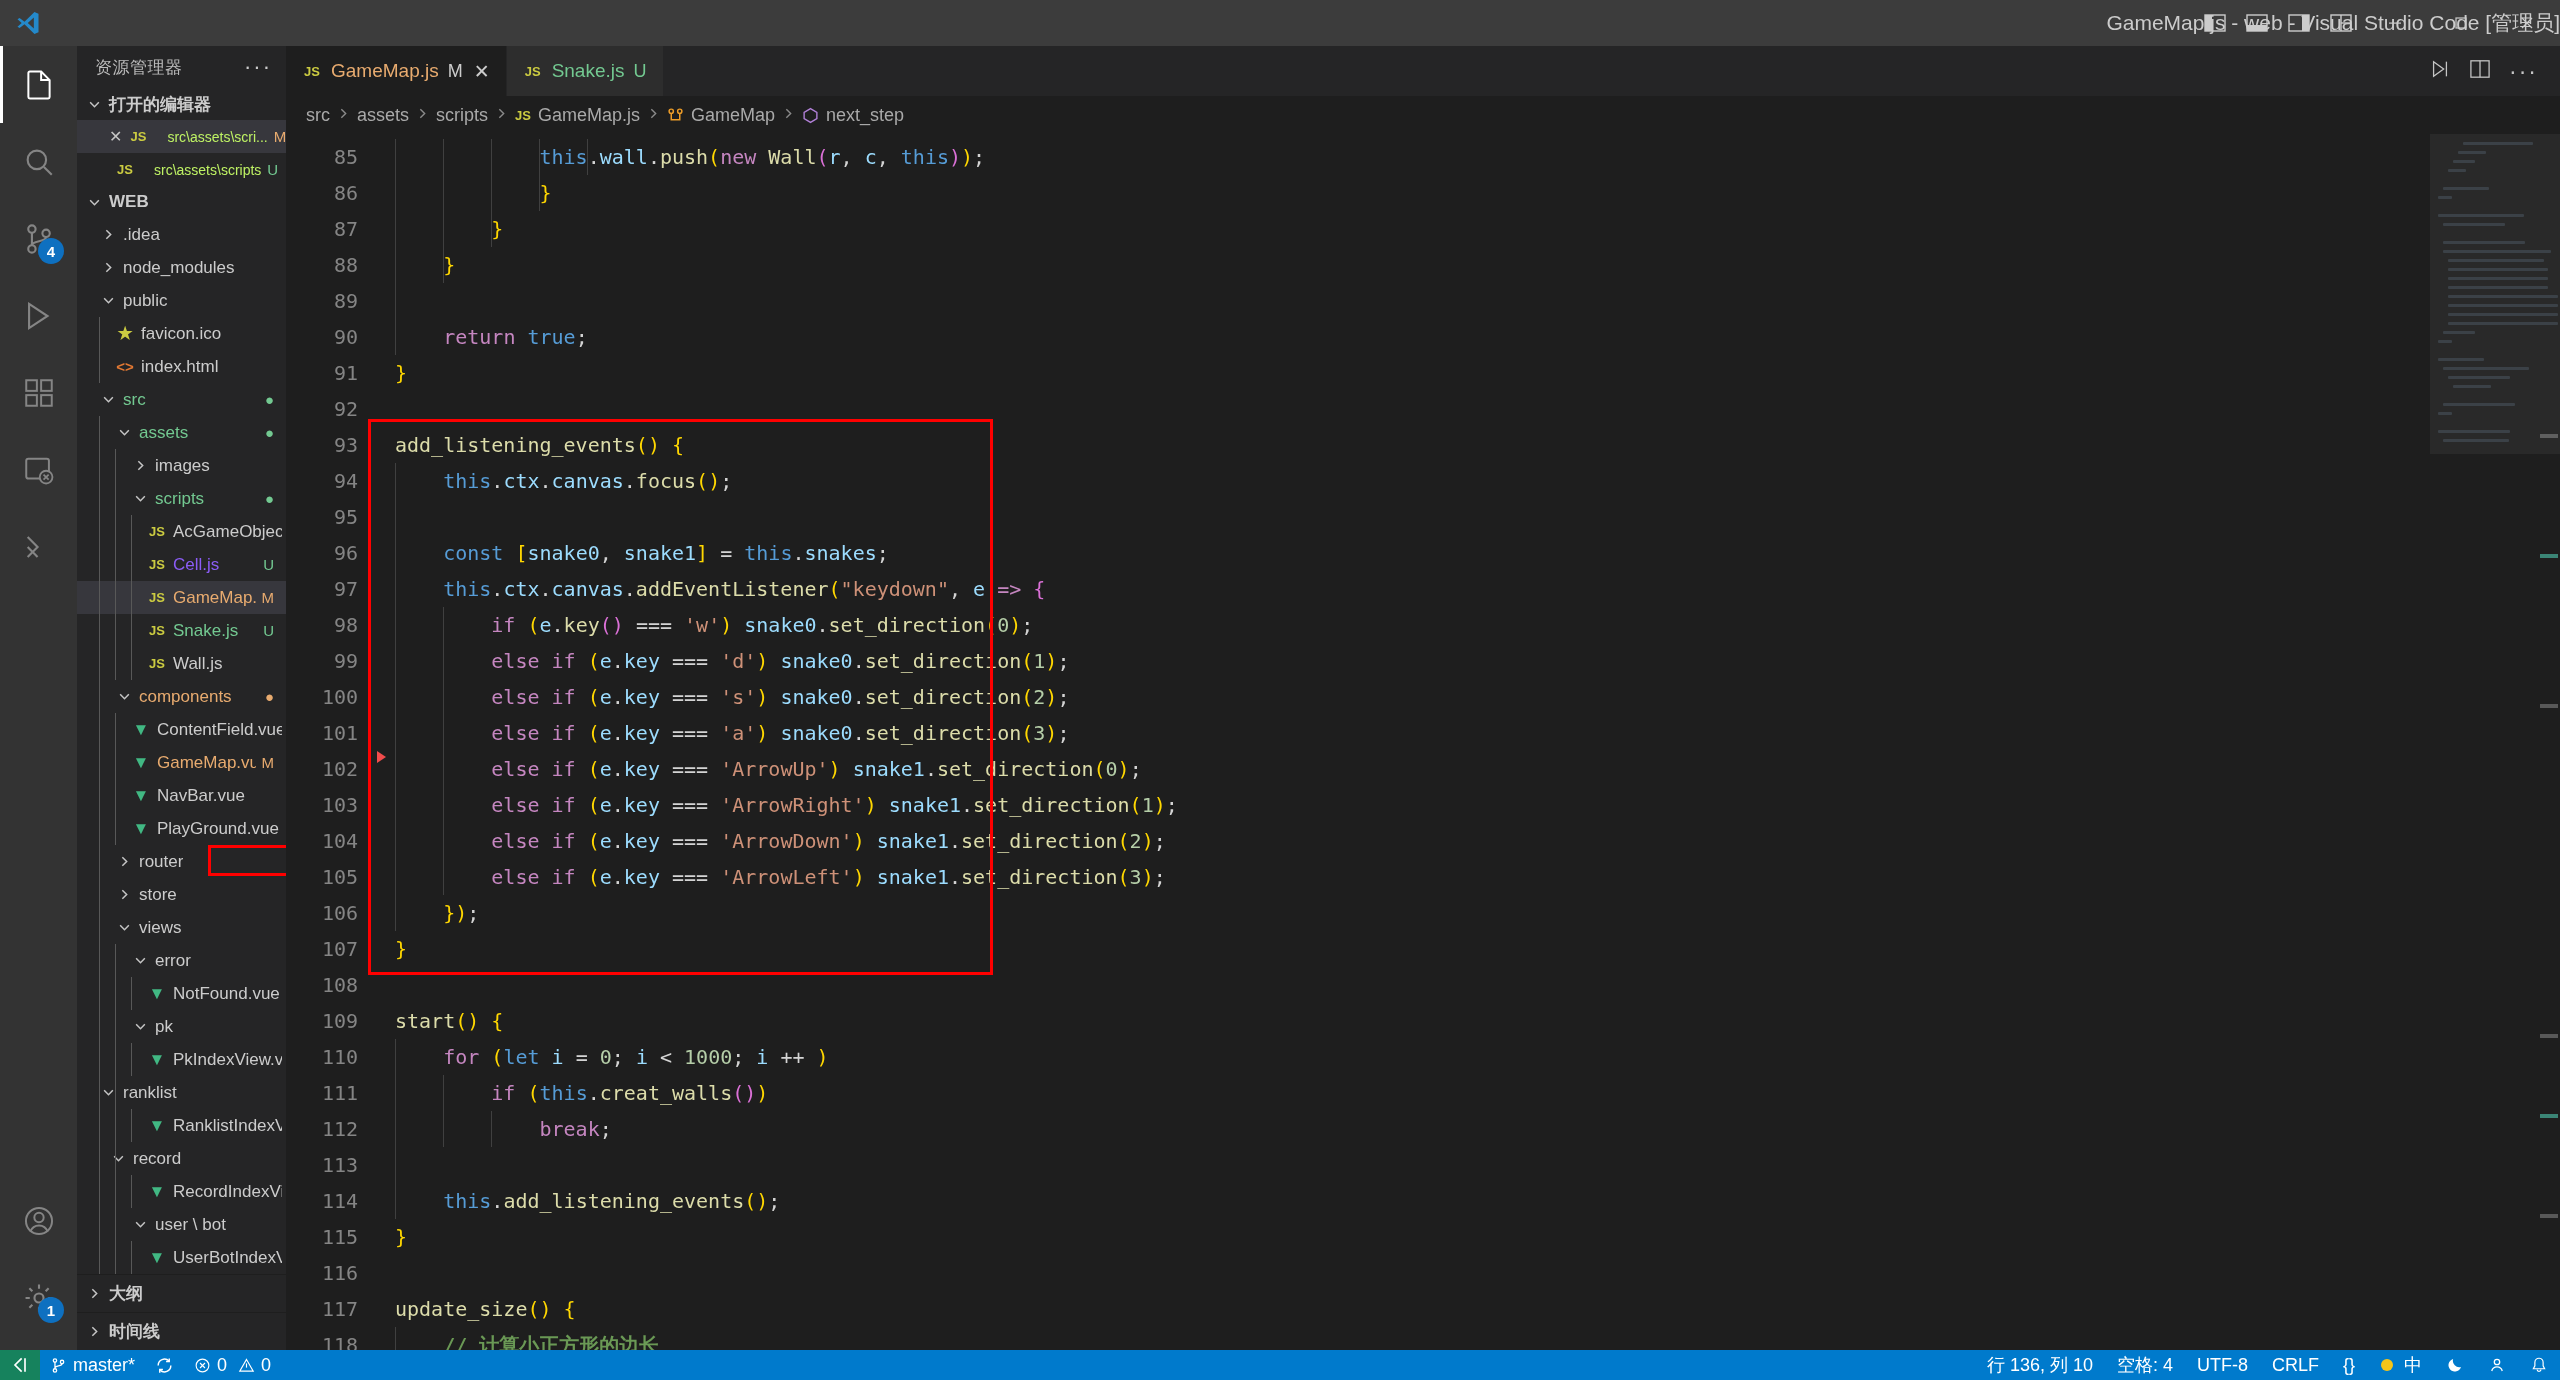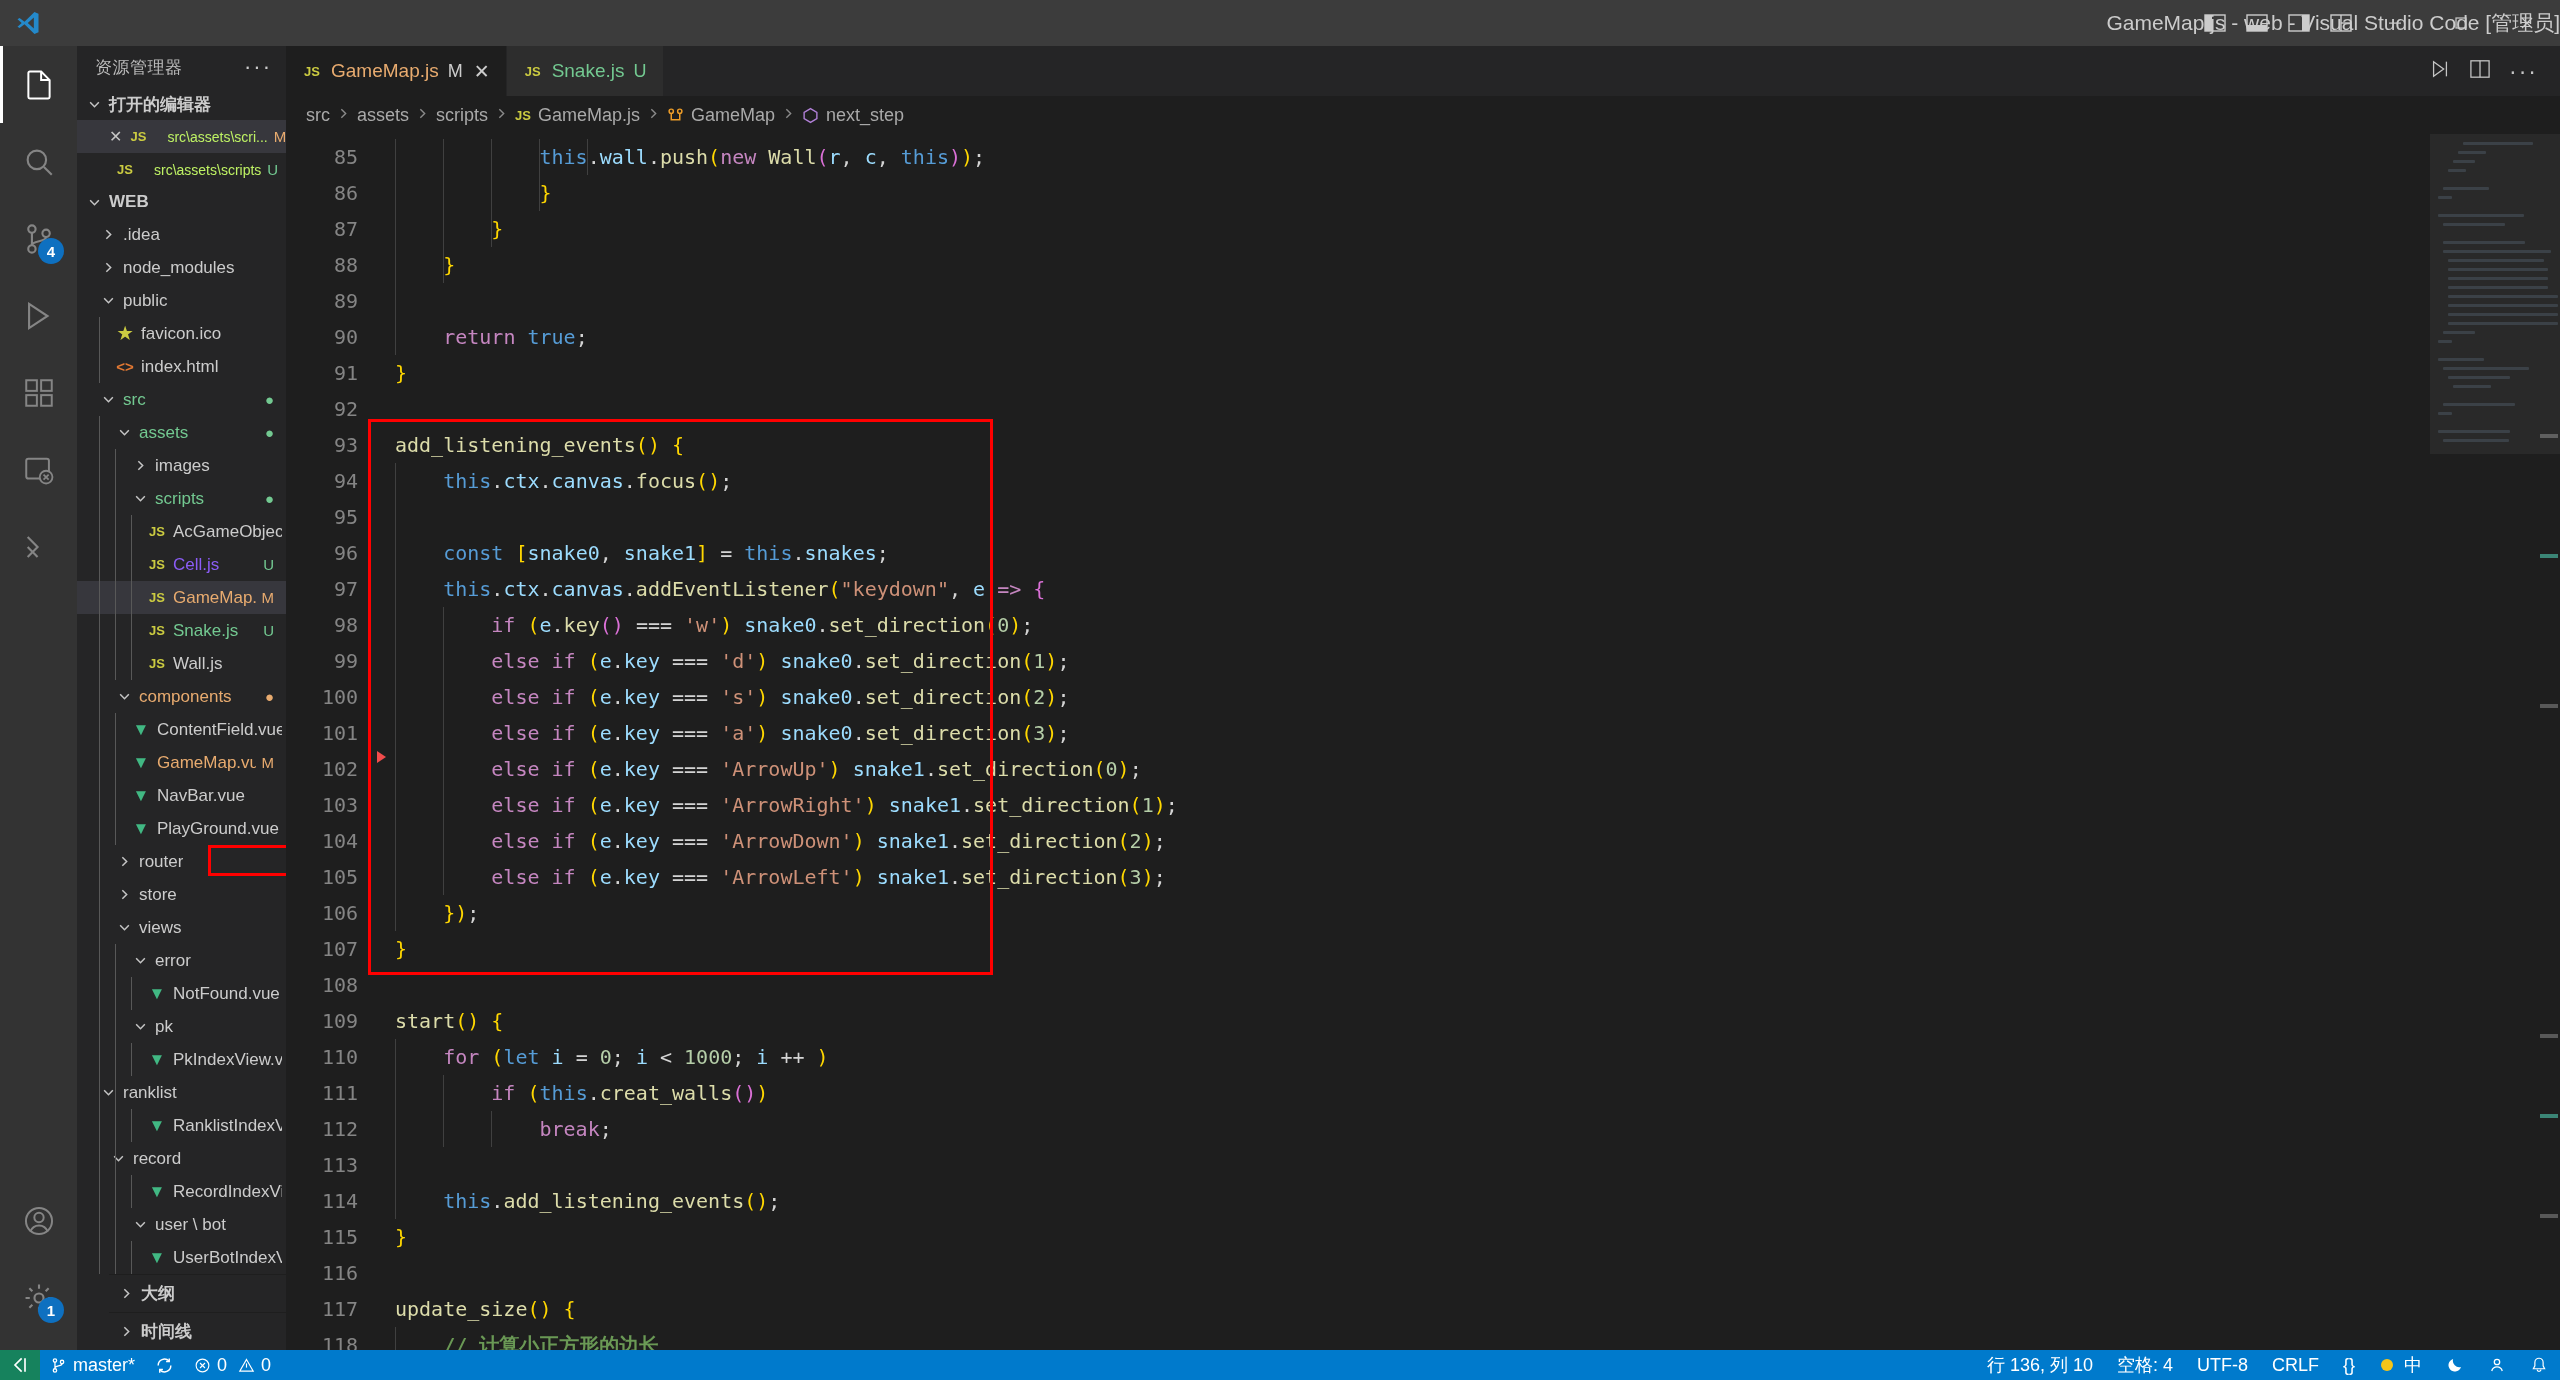--- a/index.html
+++ b/index.html
@@ -77,21 +77,21 @@
   .js-ico { color:#cbcb41; font-size:13px; font-weight:700; }
   .vue-ico { color:#41b883; font-size:17px; }
   .star-ico { color:#cbcb41; font-size:17px; }
   .html-ico { color:#e37933; font-size:15px; font-weight:bold; }
   .indent-guide { position:absolute; top:0; bottom:0; width:1px; background:#585858; }
   .x-close { color:#c5c5c5; font-size:16px; width:18px; text-align:center; }
 
   .sb-bottom { margin-top:auto; }
   .sb-foot {
     height:38px; display:flex; align-items:center; gap:6px; padding-left:8px;
-    color:#cccccc; font-size:17px; font-weight:bold; border-top:1px solid #1e1e1e;margin-left:32px;
+    color:#cccccc; font-size:17px; font-weight:bold; border-top:1px solid #1e1e1e;
   }
 
   
   .editor-area { flex:1; display:flex; flex-direction:column; min-width:0; background:#1e1e1e; }
   .tabbar { height:50px; background:#252526; display:flex; align-items:stretch; position:relative; }
   .tab {
     display:flex; align-items:center; gap:9px; padding:0 16px;
     background:#2d2d2d; color:#8f8f8f; font-size:19px; border-right:1px solid #252526;
     position:relative; min-width:0;
   }

